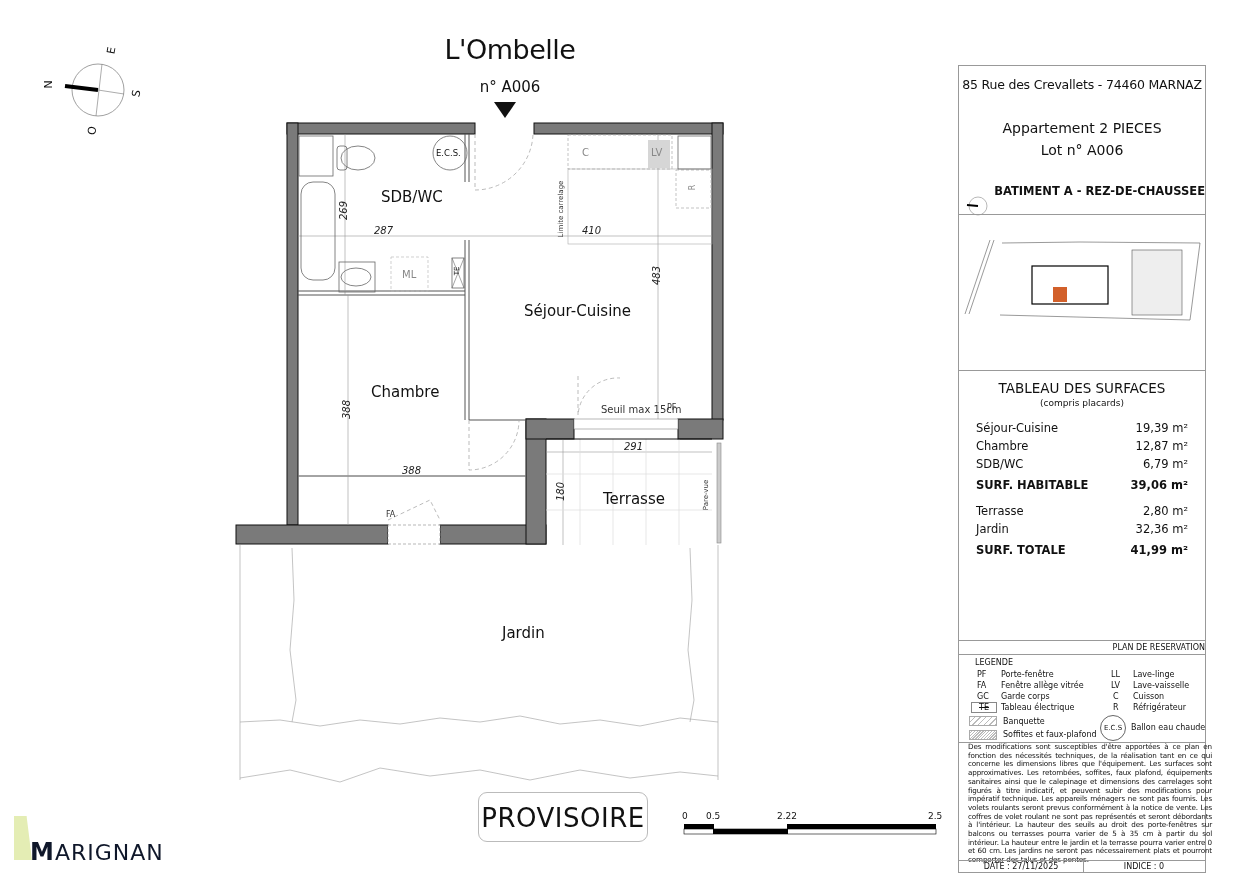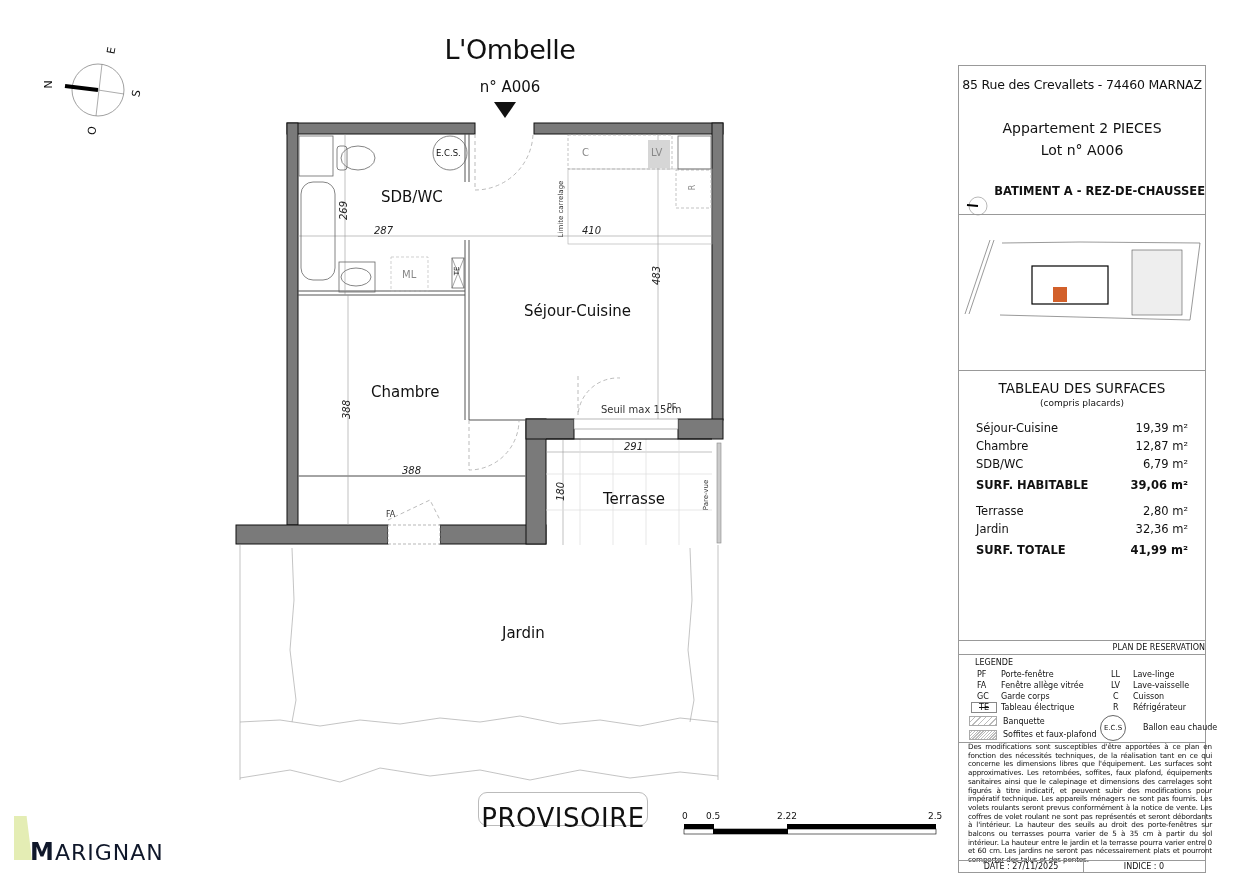--- a/index.html
+++ b/index.html
@@ -7,21 +7,21 @@
     .abs { position:absolute; }
     
     #plan-svg { position:absolute; left:0; top:0; width:1240px; height:876px; }
     .title { left:360px; top:34px; width:300px; text-align:center; font-size:27px; letter-spacing:-0.5px; }
     .lot-sub { left:420px; top:78px; width:180px; text-align:center; font-size:15px; }
     .room-label { font-size:15px; white-space:nowrap; }
     .dim { font-size:10px; font-style:italic; color:#222; white-space:nowrap; }
     .dim.v { transform:rotate(-90deg); transform-origin:center; }
     .small { font-size:8px; color:#333; white-space:nowrap; }
     .equip { font-size:10px; color:#888; }
-    .provisoire { left:478px; top:792px; width:170px; height:34px; border:1px solid #bbb; border-radius:9px; box-sizing:border-box; font-size:26px; text-align:center; line-height:50px; letter-spacing:0.5px; }
+    .provisoire { left:478px; top:792px; width:170px; height:50px; border:1px solid #bbb; border-radius:9px; box-sizing:border-box; font-size:26px; text-align:center; line-height:50px; letter-spacing:0.5px; }
     .scale-lbl { font-size:9px; top:811px; }
     .logo { left:14px; top:816px; }
     .logo-bg { position:absolute; left:0; top:0; width:18px; height:44px; background:#e4edb4; clip-path:polygon(0 0,70% 0,100% 100%,0 100%); }
     .logo-text { position:absolute; left:16px; top:22px; font-size:22px; color:#0f172a; font-weight:normal; letter-spacing:1px; white-space:nowrap; }
     .logo-m { font-weight:bold; font-size:24px; }
     
     .panel { left:958px; top:34px; width:248px; height:808px; border:1px solid #999; box-sizing:border-box;margin-top:31px; }
     .p-sec { position:absolute; left:0; width:100%; border-bottom:1px solid #999; box-sizing:border-box; }
     .address { text-align:center; font-size:12.5px; padding-top:11px; white-space:nowrap; letter-spacing:-0.2px; }
     .apt-type { text-align:center; font-size:14px; margin-top:28px; }
@@ -262,20 +262,20 @@
   <div class="leg" style="left:154px;top:626px;">C</div>
   <div class="leg" style="left:174px;top:626px;">Cuisson</div>
   <div class="leg" style="left:154px;top:637px;">R</div>
   <div class="leg" style="left:174px;top:637px;">Réfrigérateur</div>
 
   <div class="leg" style="left:10px;top:650px;width:26px;height:8px;border:1px solid #aaa;background:repeating-linear-gradient(135deg,#fff 0 3px,#bbb 3px 4px);"></div>
   <div class="leg" style="left:44px;top:651px;">Banquette</div>
   <div class="leg" style="left:10px;top:664px;width:26px;height:8px;border:1px solid #aaa;background:repeating-linear-gradient(135deg,#fff 0 1px,#bbb 1px 2px);"></div>
   <div class="leg" style="left:44px;top:664px;">Soffites et faux-plafond</div>
   <div class="leg" style="left:141px;top:649px;width:24px;height:24px;border:1px solid #666;border-radius:50%;text-align:center;line-height:24px;font-size:7px;">E.C.S</div>
-  <div class="leg" style="left:184px;top:657px;">Ballon eau chaude</div>
+  <div class="leg" style="left:172px;top:657px;">Ballon eau chaude</div>
 
   <div class="abs" style="left:0;top:676px;width:100%;border-top:1px solid #999;"></div>
   <div class="disclaimer">Des modifications sont susceptibles d'être apportées à ce plan en fonction des nécessités techniques, de la réalisation tant en ce qui concerne les dimensions libres que l'équipement. Les surfaces sont approximatives. Les retombées, soffites, faux plafond, équipements sanitaires ainsi que le calepinage et dimensions des carrelages sont figurés à titre indicatif, et peuvent subir des modifications pour impératif technique. Les appareils ménagers ne sont pas fournis. Les volets roulants seront prevus conformément à la notice de vente. Les coffres de volet roulant ne sont pas représentés et seront débordants à l'intérieur. La hauteur des seuils au droit des porte-fenêtres sur balcons ou terrasses pourra varier de 5 à 35 cm à partir du sol intérieur. La hauteur entre le jardin et la terrasse pourra varier entre 0 et 60 cm. Les jardins ne seront pas nécessairement plats et pourront comporter des talus et des pentes.</div>
   <div class="abs" style="left:0;top:794px;width:100%;border-top:1px solid #999;"></div>
   <div class="footer-cell" style="left:0;width:124px;border-right:1px solid #999;">DATE : 27/11/2025</div>
   <div class="footer-cell" style="left:124px;width:122px;">INDICE : 0</div>
 </div>
 
 </body></html>

